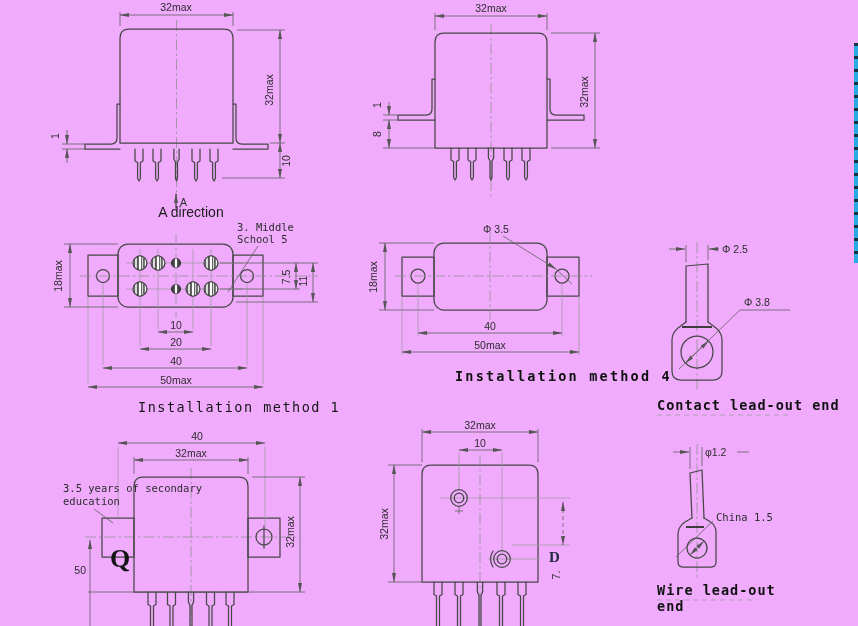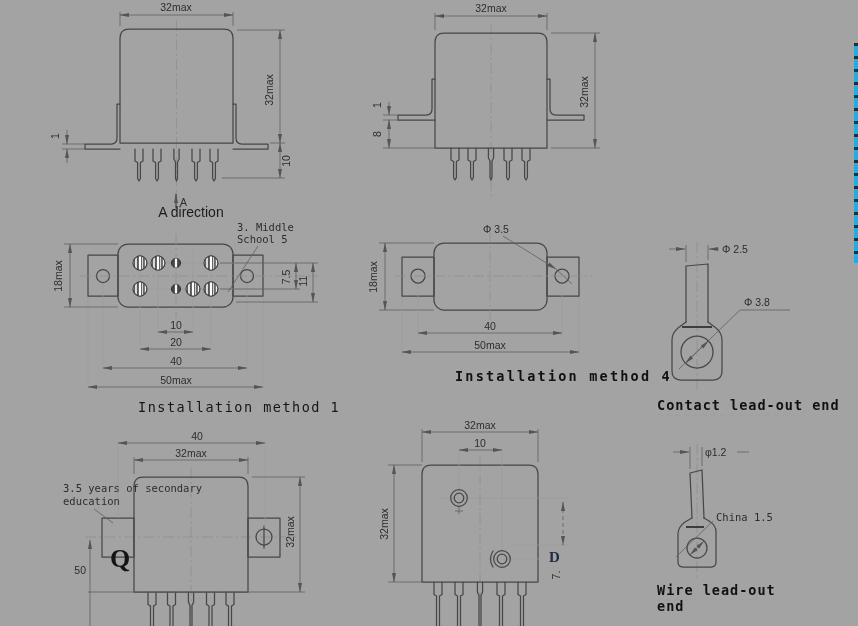--- a/index.html
+++ b/index.html
@@ -1,16 +1,16 @@
 <!DOCTYPE html>
 <html><head>
 <meta charset="utf-8">
 <style>
   html,body{margin:0;padding:0;background:#fff;}
-  .stage{position:relative;width:858px;height:626px;background:#a3a3a3;overflow:hidden;
+  .stage{position:relative;width:858px;height:626px;background:#f0abfc;overflow:hidden;
          font-family:"Liberation Sans",sans-serif;}
   svg{position:absolute;left:0;top:0;}
   
   .o{stroke:#474747;stroke-width:1.25;fill:none;stroke-linejoin:round;stroke-linecap:round;}
   .d{stroke:#5f5f5f;stroke-width:0.8;fill:none;}
   .g{stroke:#9b9b9b;stroke-width:0.7;fill:none;}
   .cl{stroke:#8d8d8d;stroke-width:0.75;fill:none;stroke-dasharray:11 3 2.5 3;}
   .slot{stroke:#3d3d3d;stroke-width:2;fill:none;}
   text{fill:#2d2d2d;}
   .t{font:10.5px "Liberation Sans",sans-serif;}

